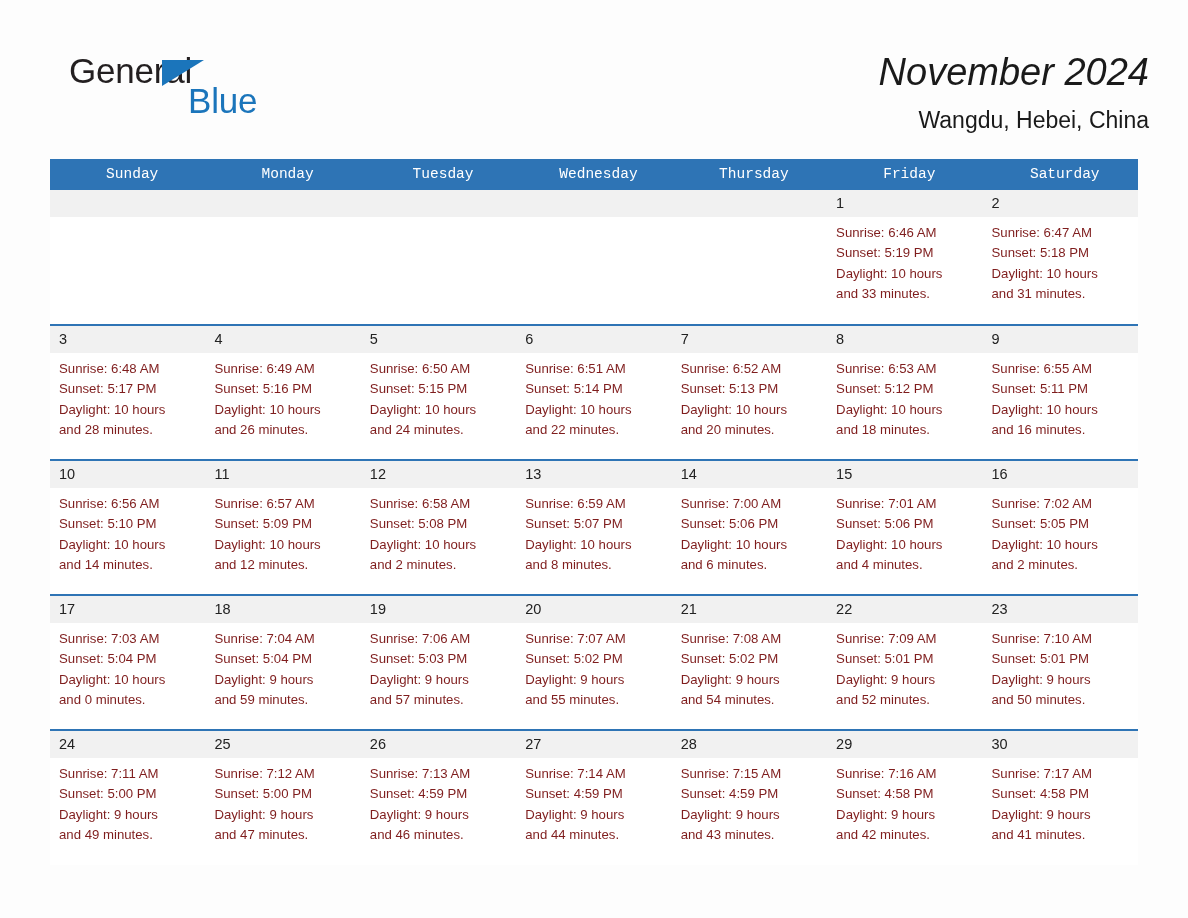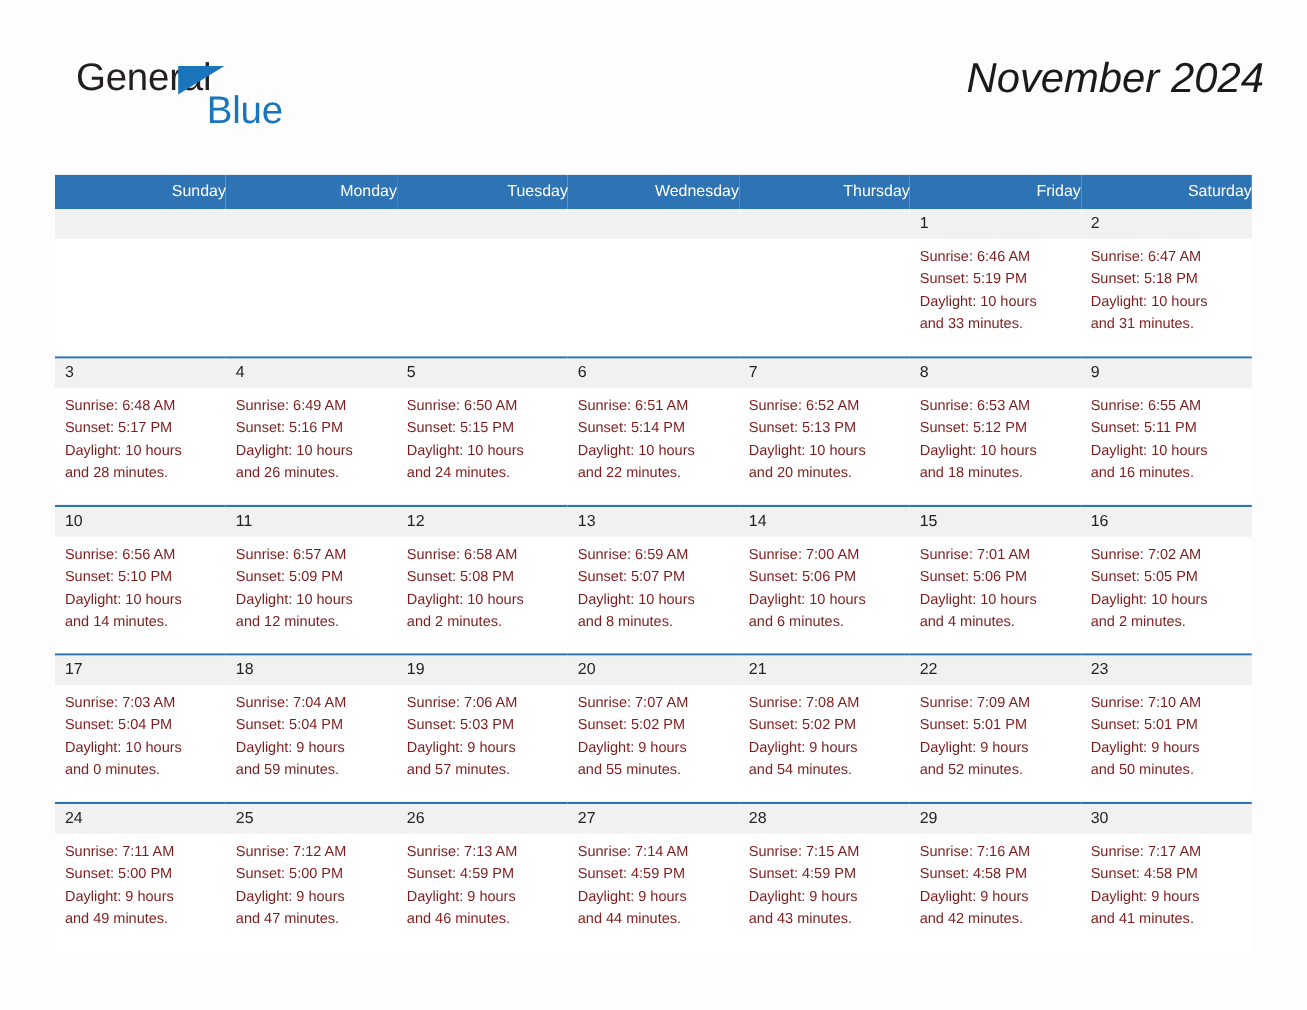--- a/index.html
+++ b/index.html
@@ -96,24 +96,25 @@
     width: 1088px;
     border-collapse: collapse;
     table-layout: fixed;
   }
 
   .calendar th {
     background: #2e74b5;
     color: #ffffff;
     font-size: 14.5px;
     font-weight: normal;
-    text-align: right;
+    text-align: center;
     padding: 7px 0 8px 9px;
     height: 29px;
     border: none;
+    font-family: Liberation Mono, monospace;
   }
 
   .calendar td {
     width: 155.43px;
     height: 135px;
     vertical-align: top;
     padding: 0;
     background: #ffffff;
     border-top: 2px solid #2e74b5;
     border-left: none;
@@ -155,20 +156,21 @@
   <div class="masthead">
 
     <div class="logo">
       <span class="logo-general">General</span>
       <span class="logo-tri"></span>
       <span class="logo-blue">Blue</span>
     </div>
 
     <div class="title-block">
       <h1 class="cal-title">November 2024</h1>
+      <h2 class="cal-subtitle">Wangdu, Hebei, China</h2>
     </div>
 
   </div>
 
   <table class="calendar">
     <thead>
       <tr>
           <th>Sunday</th>
           <th>Monday</th>
           <th>Tuesday</th>

